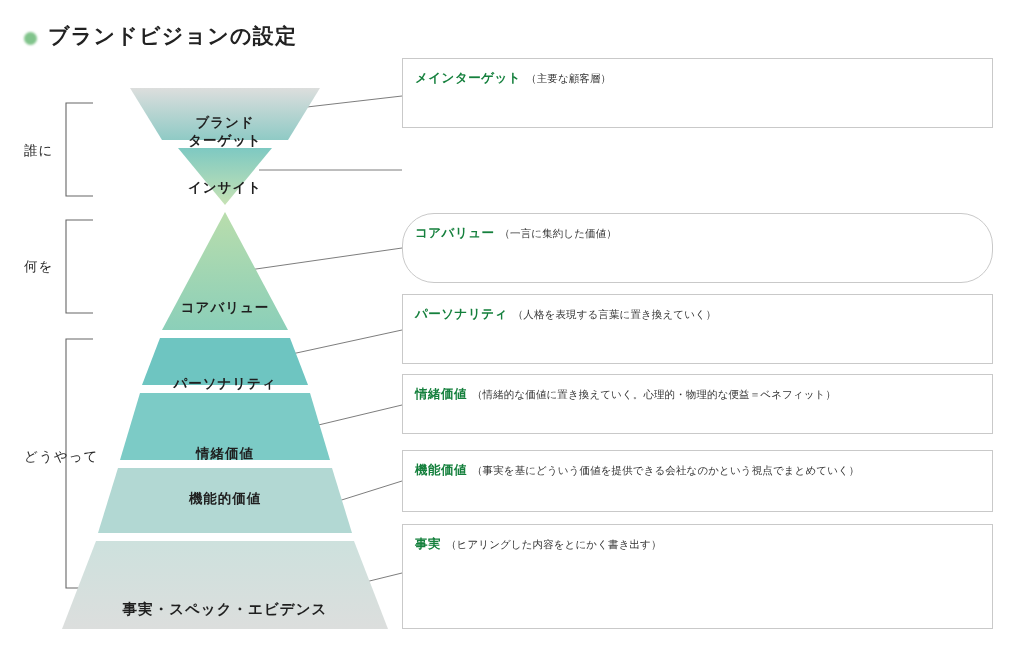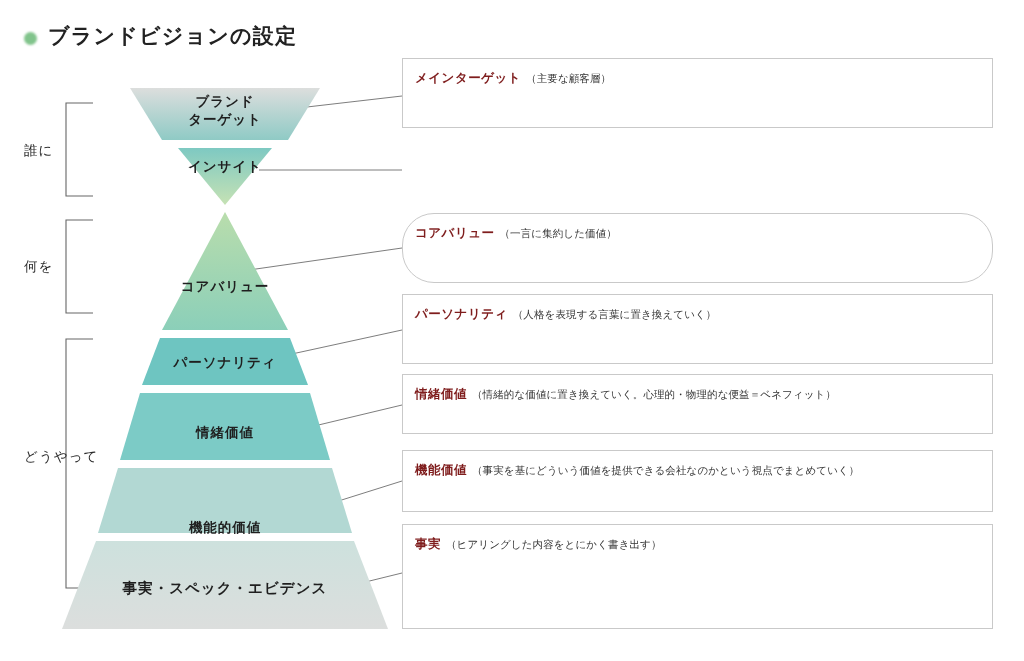--- a/index.html
+++ b/index.html
@@ -58,27 +58,28 @@
   
   .shape-label {
     position: absolute;
     text-align: center;
     font-weight: bold;
     color: #1f1f1f;
     letter-spacing: 0.07em;
     line-height: 1.32;
     white-space: pre-line;
     pointer-events: none;
+    margin-top: 21px;
   }
   .lbl-brand      { left: 140px; top: 93px;  width: 170px; font-size: 13.5px; }
   .lbl-insight    { left: 150px; top: 158px; width: 150px; font-size: 13.5px; }
   .lbl-core       { left: 150px; top: 278px; width: 150px; font-size: 13.5px; }
   .lbl-person     { left: 140px; top: 354px; width: 170px; font-size: 13.5px; }
   .lbl-emotion    { left: 140px; top: 424px; width: 170px; font-size: 13.5px; }
-  .lbl-functional { left: 130px; top: 519px; width: 190px; font-size: 13.5px; }
+  .lbl-functional { left: 130px; top: 470px; width: 190px; font-size: 13.5px; font-family: Liberation Mono, monospace; }
   .lbl-fact       { left: 95px;  top: 579px; width: 260px; font-size: 14.5px; }
 
   
   .bracket-label {
     position: absolute;
     font-size: 13.5px;
     color: #2b2b2b;
     letter-spacing: 0.08em;
     white-space: nowrap;
   }
@@ -95,21 +96,21 @@
     background: #ffffff;
     box-sizing: border-box;
   }
   .note-inner {
     padding: 9px 12px 0 12px;
     white-space: nowrap;
   }
   .note-title {
     font-size: 12.5px;
     font-weight: bold;
-    color: #7f1d1d;
+    color: #15803d;
     letter-spacing: 0.04em;
   }
   .note-sub {
     font-size: 10.5px;
     color: #333333;
     letter-spacing: 0.01em;
     margin-left: 5px;
   }
 </style>
 </head>

